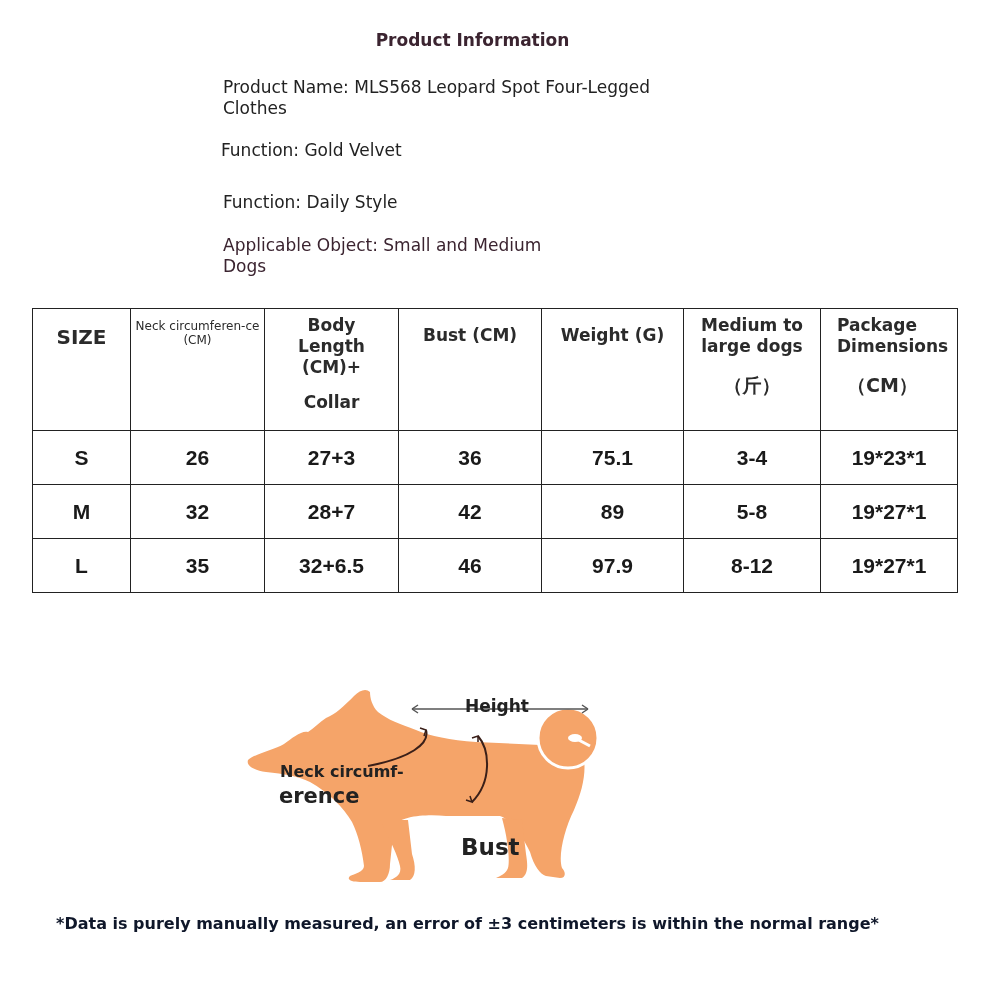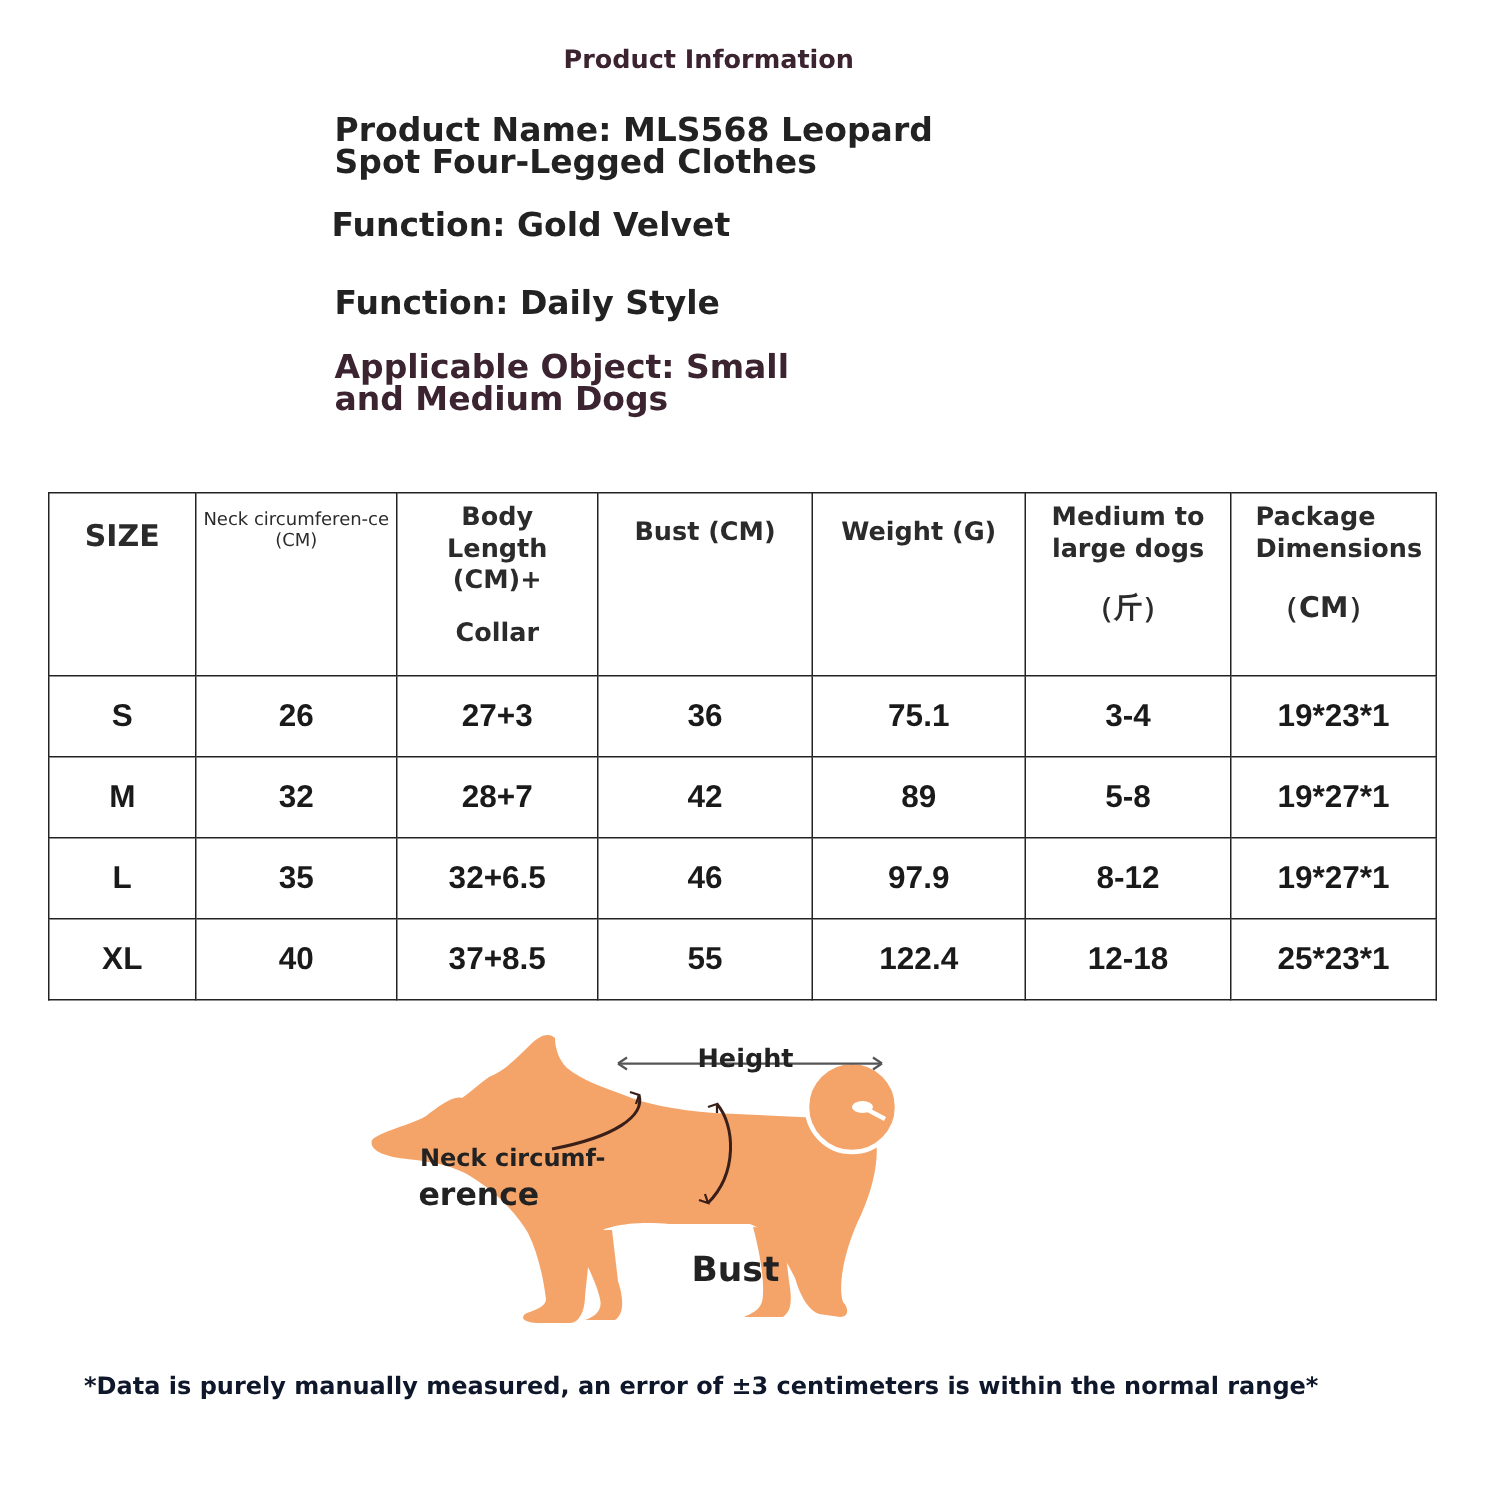--- a/index.html
+++ b/index.html
@@ -1,20 +1,20 @@
 <!DOCTYPE html>
 <html><head>
 <meta charset="utf-8">
 <style>
   html,body{margin:0;padding:0;background:#ffffff;}
   body{width:1000px;height:1000px;position:relative;overflow:hidden;font-family:"DejaVu Sans","Liberation Sans",sans-serif;color:#1a1a1a;}
   .title{position:absolute;left:0;width:945px;top:30px;text-align:center;font-size:17px;font-weight:bold;color:#3b2430;}
-  .info{position:absolute;left:223px;font-size:22px;font-weight:bold;line-height:21px;color:#222;width:460px;}
+  .info{position:absolute;left:223px;font-size:17px;font-weight:normal;line-height:21px;color:#222;width:460px;}
   .info.purple{color:#3b2430;}
-  table.sizes{position:absolute;left:32px;top:328px;border-collapse:collapse;table-layout:fixed;}
+  table.sizes{position:absolute;left:32px;top:308px;border-collapse:collapse;table-layout:fixed;}
   table.sizes td{border:1.5px solid #222;text-align:center;vertical-align:middle;font-weight:bold;font-size:20px;padding:0;}
   table.sizes tr.head td{height:105px;vertical-align:top;font-size:17px;color:#2b2b2b;}
   table.sizes tr.body td{height:53px;font-family:"Liberation Sans","DejaVu Sans",sans-serif;font-size:21px;}
   .hsize{font-size:20px !important;padding-top:16px !important;}
   .hneck{font-size:12px !important;font-weight:normal !important;padding-top:10px !important;line-height:14px;}
   .hpad{padding-top:6px !important;line-height:21px;}
   .hpad2{padding-top:16px !important;}
   .pkg{color:#4a2a3a;text-align:left !important;padding-left:16px !important;}
   .unit{display:block;margin-top:18px;font-size:19px;}
   .diagram{position:absolute;left:240px;top:670px;width:380px;height:220px;}
@@ -80,29 +80,20 @@
   </tr>
   <tr class="body">
     <td>L</td>
     <td>35</td>
     <td>32+6.5</td>
     <td>46</td>
     <td>97.9</td>
     <td>8-12</td>
     <td>19*27*1</td>
   </tr>
-  <tr class="body">
-    <td>XL</td>
-    <td>40</td>
-    <td>37+8.5</td>
-    <td>55</td>
-    <td>122.4</td>
-    <td>12-18</td>
-    <td>25*23*1</td>
-  </tr>
 </tbody>
   </table>
 
 <div class="diagram">
   <svg width="380" height="220" viewBox="0 0 380 220" style="position:absolute;left:0;top:0;">
 
     <path fill="#F5A469" d="
       M 68 62
       C 62 60 52 68 44 74
       C 34 80 14 84 8 90

